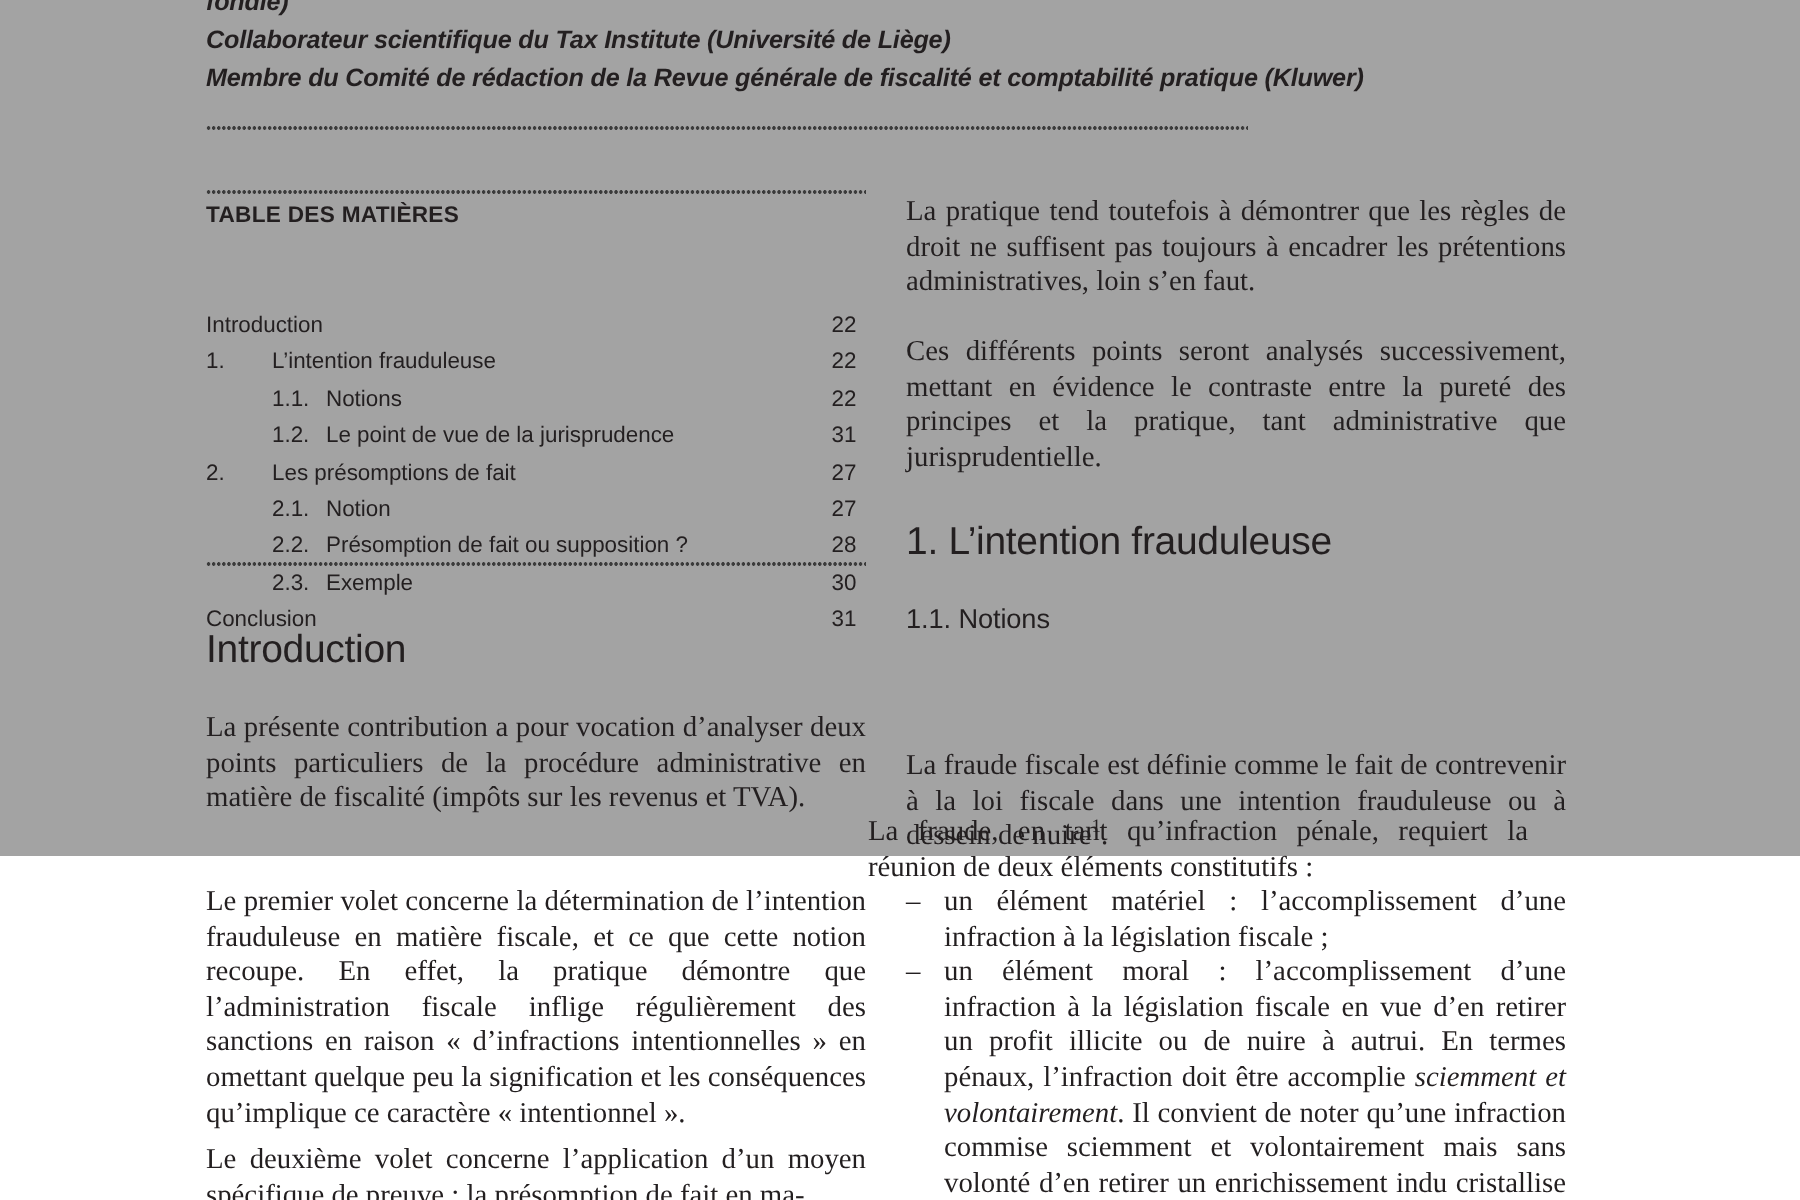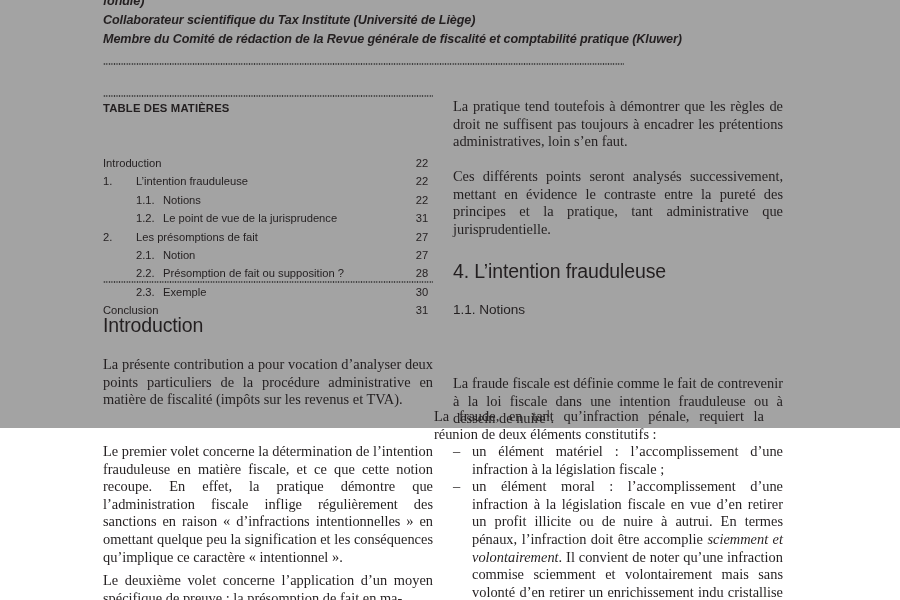--- a/index.html
+++ b/index.html
@@ -223,21 +223,21 @@
   <p class="body abs" style="left:103px; top:356px;">La présente contribution a pour vocation d’analyser deux points particuliers de la procédure administrative en matière de fiscalité (impôts sur les revenus et TVA).</p>
 
   <p class="body abs" style="left:103px; top:443px;">Le premier volet concerne la détermination de l’intention frauduleuse en matière fiscale, et ce que cette notion recoupe. En effet, la pratique démontre que l’administration fiscale inflige régulièrement des sanctions en raison « d’infractions intentionnelles » en omettant quelque peu la signification et les conséquences qu’implique ce caractère « intentionnel ».</p>
 
   <p class="body abs" style="left:103px; top:572px;">Le deuxième volet concerne l’application d’un moyen spécifique de preuve : la présomption de fait en ma-</p>
 
   <p class="body abs" style="left:453px; top:98px;">La pratique tend toutefois à démontrer que les règles de droit ne suffisent pas toujours à encadrer les prétentions administratives, loin s’en faut.</p>
 
   <p class="body abs" style="left:453px; top:168px;">Ces différents points seront analysés successivement, mettant en évidence le contraste entre la pureté des principes et la pratique, tant administrative que jurisprudentielle.</p>
 
-  <h1 class="sec-title abs" style="left:453px; top:259px;">4.  L’intention frauduleuse</h1>
+  <h1 class="sec-title abs" style="left:453px; top:259px;">1.  L’intention frauduleuse</h1>
 
   <h2 class="sub-title abs" style="left:453px; top:301px;">1.1.  Notions</h2>
 
   <p class="body abs" style="left:453px; top:338px;margin-top:37px;"><span>La fraude fiscale est définie comme le fait de contrevenir à la loi fiscale dans une intention frauduleuse ou à dessein de nuire</span><sup class="fn">1</sup><span>.</span></p>
 
   <p class="body abs" style="left:434px; top:408px;">La fraude, en tant qu’infraction pénale, requiert la réunion de deux éléments constitutifs :</p>
 
   <ul class="dashlist abs" style="left:453px; top:443px;">
     <li>
       <span class="dash">–</span>

